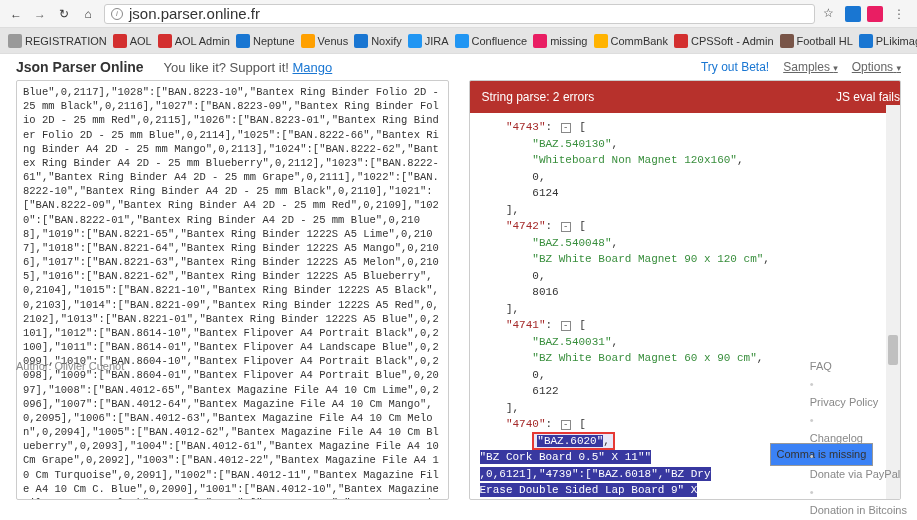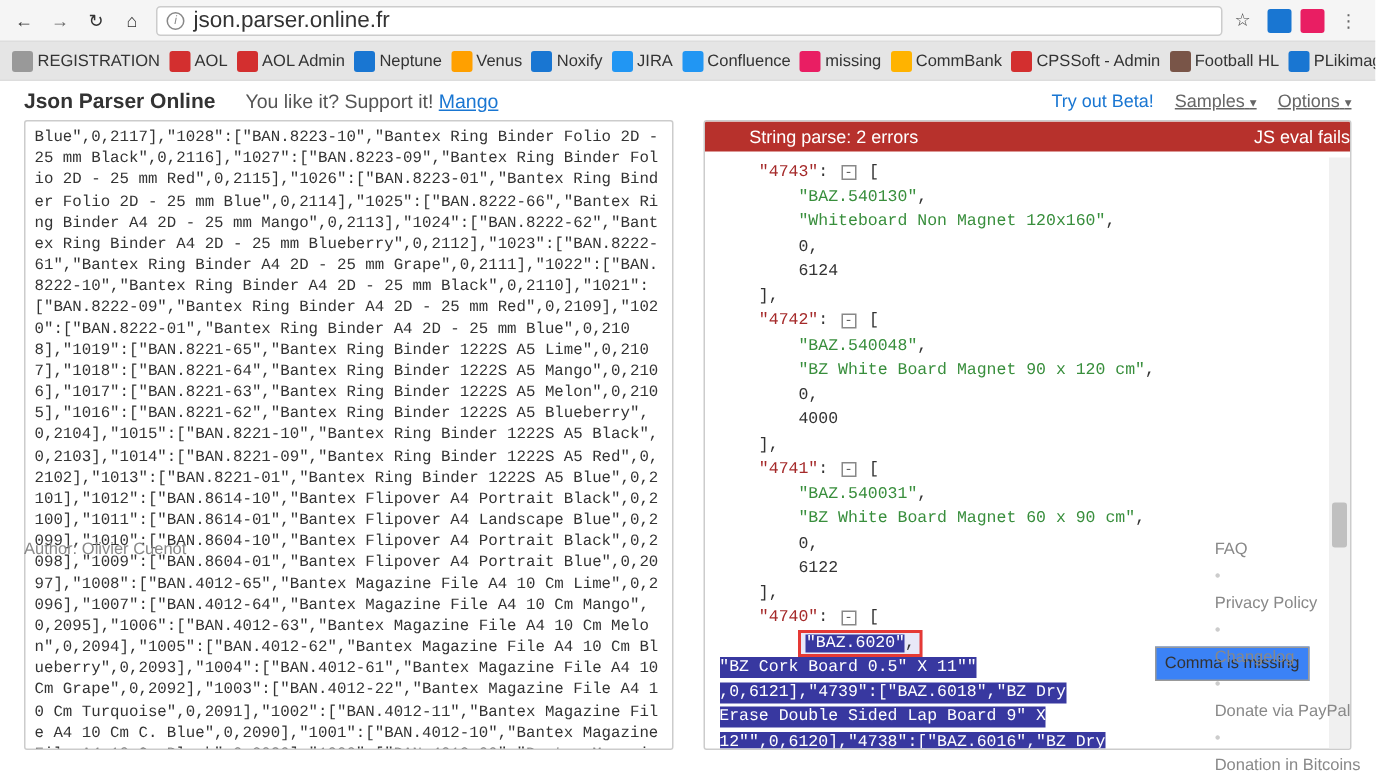--- a/index.html
+++ b/index.html
@@ -39,21 +39,21 @@
   .support-text a { color: #1976d2; text-decoration: underline; }
   .header-right { margin-left: auto; display: flex; gap: 14px; font-size: 12px; }
   .header-link { color: #1976d2; cursor: pointer; }
   .header-opt { color: #666; cursor: pointer; text-decoration: underline; }
   .caret { font-size: 9px; }
   
   .main-container { display: flex; gap: 20px; padding: 0 16px; height: 420px; }
   .panel { flex: 1; border: 1px solid #ccc; background: #fff; border-radius: 2px; overflow: hidden; display: flex; flex-direction: column; }
   .left-panel .content { padding: 4px 6px; font-family: "Courier New", monospace; font-size: 10.5px; line-height: 1.35; color: #333; overflow: hidden; word-break: break-all; }
   
-  .error-bar { height: 20px; background: #b7312c; color: #fff; display: flex; align-items: center; font-size: 12px; padding-left: 18px; }
+  .error-bar { height: 32px; background: #b7312c; color: #fff; display: flex; align-items: center; font-size: 12px; }
   .error-left { padding: 0 12px; }
   .error-right { flex: 1; text-align: right; }
   
   .right-content { flex: 1; padding: 6px 10px; font-family: "Courier New", monospace; font-size: 11px; line-height: 1.5; color: #333; overflow: hidden; position: relative; }
   .tree-line { white-space: pre; }
   .key { color: #a52a2a; }
   .string { color: #388e3c; }
   .num { color: #333; }
   .collapse-icon { display: inline-block; width: 10px; height: 10px; border: 1px solid #888; text-align: center; line-height: 8px; font-size: 9px; background: #fff; color: #555; cursor: pointer; margin: 0 2px; }
   
@@ -172,21 +172,21 @@
         <div class="tree-line">    <span class="key">"4743"</span>: <span class="collapse-icon">-</span> [</div>
         <div class="tree-line">        <span class="string">"BAZ.540130"</span>,</div>
         <div class="tree-line">        <span class="string">"Whiteboard Non Magnet 120x160"</span>,</div>
         <div class="tree-line">        <span class="num">0</span>,</div>
         <div class="tree-line">        <span class="num">6124</span></div>
         <div class="tree-line">    ],</div>
         <div class="tree-line">    <span class="key">"4742"</span>: <span class="collapse-icon">-</span> [</div>
         <div class="tree-line">        <span class="string">"BAZ.540048"</span>,</div>
         <div class="tree-line">        <span class="string">"BZ White Board Magnet 90 x 120 cm"</span>,</div>
         <div class="tree-line">        <span class="num">0</span>,</div>
-        <div class="tree-line">        <span class="num">4000</span></div>
+        <div class="tree-line">        <span class="num">8016</span></div>
         <div class="tree-line">    ],</div>
         <div class="tree-line">    <span class="key">"4741"</span>: <span class="collapse-icon">-</span> [</div>
         <div class="tree-line">        <span class="string">"BAZ.540031"</span>,</div>
         <div class="tree-line">        <span class="string">"BZ White Board Magnet 60 x 90 cm"</span>,</div>
         <div class="tree-line">        <span class="num">0</span>,</div>
         <div class="tree-line">        <span class="num">6122</span></div>
         <div class="tree-line">    ],</div>
         <div class="tree-line">    <span class="key">"4740"</span>: <span class="collapse-icon">-</span> [</div>
         <div class="tree-line">        <span class="red-box"><span class="sel">"BAZ.6020"</span>,</span></div>
         <div class="tree-line"><span class="highlighted-block">"BZ Cork Board 0.5" X 11""</span></div>

